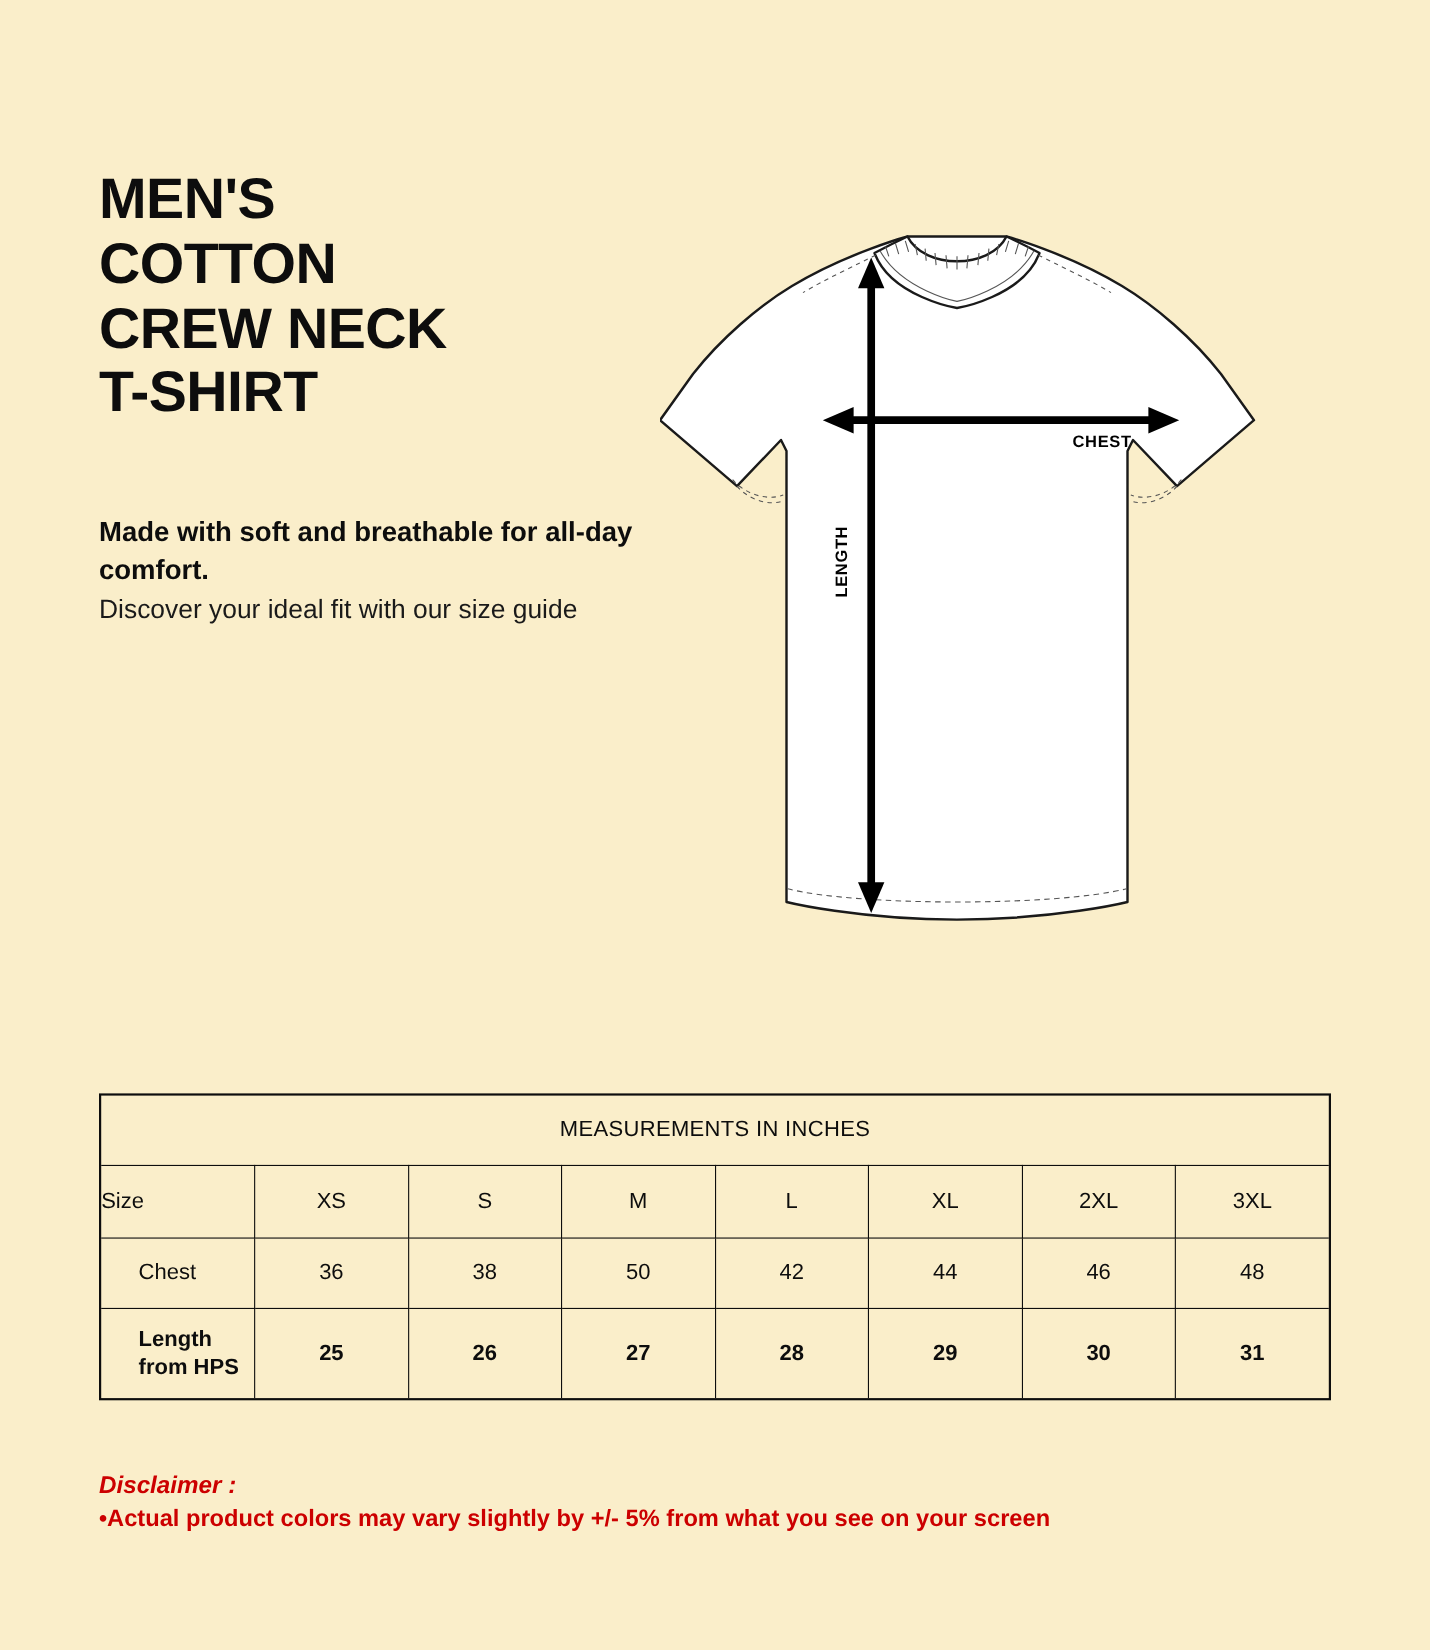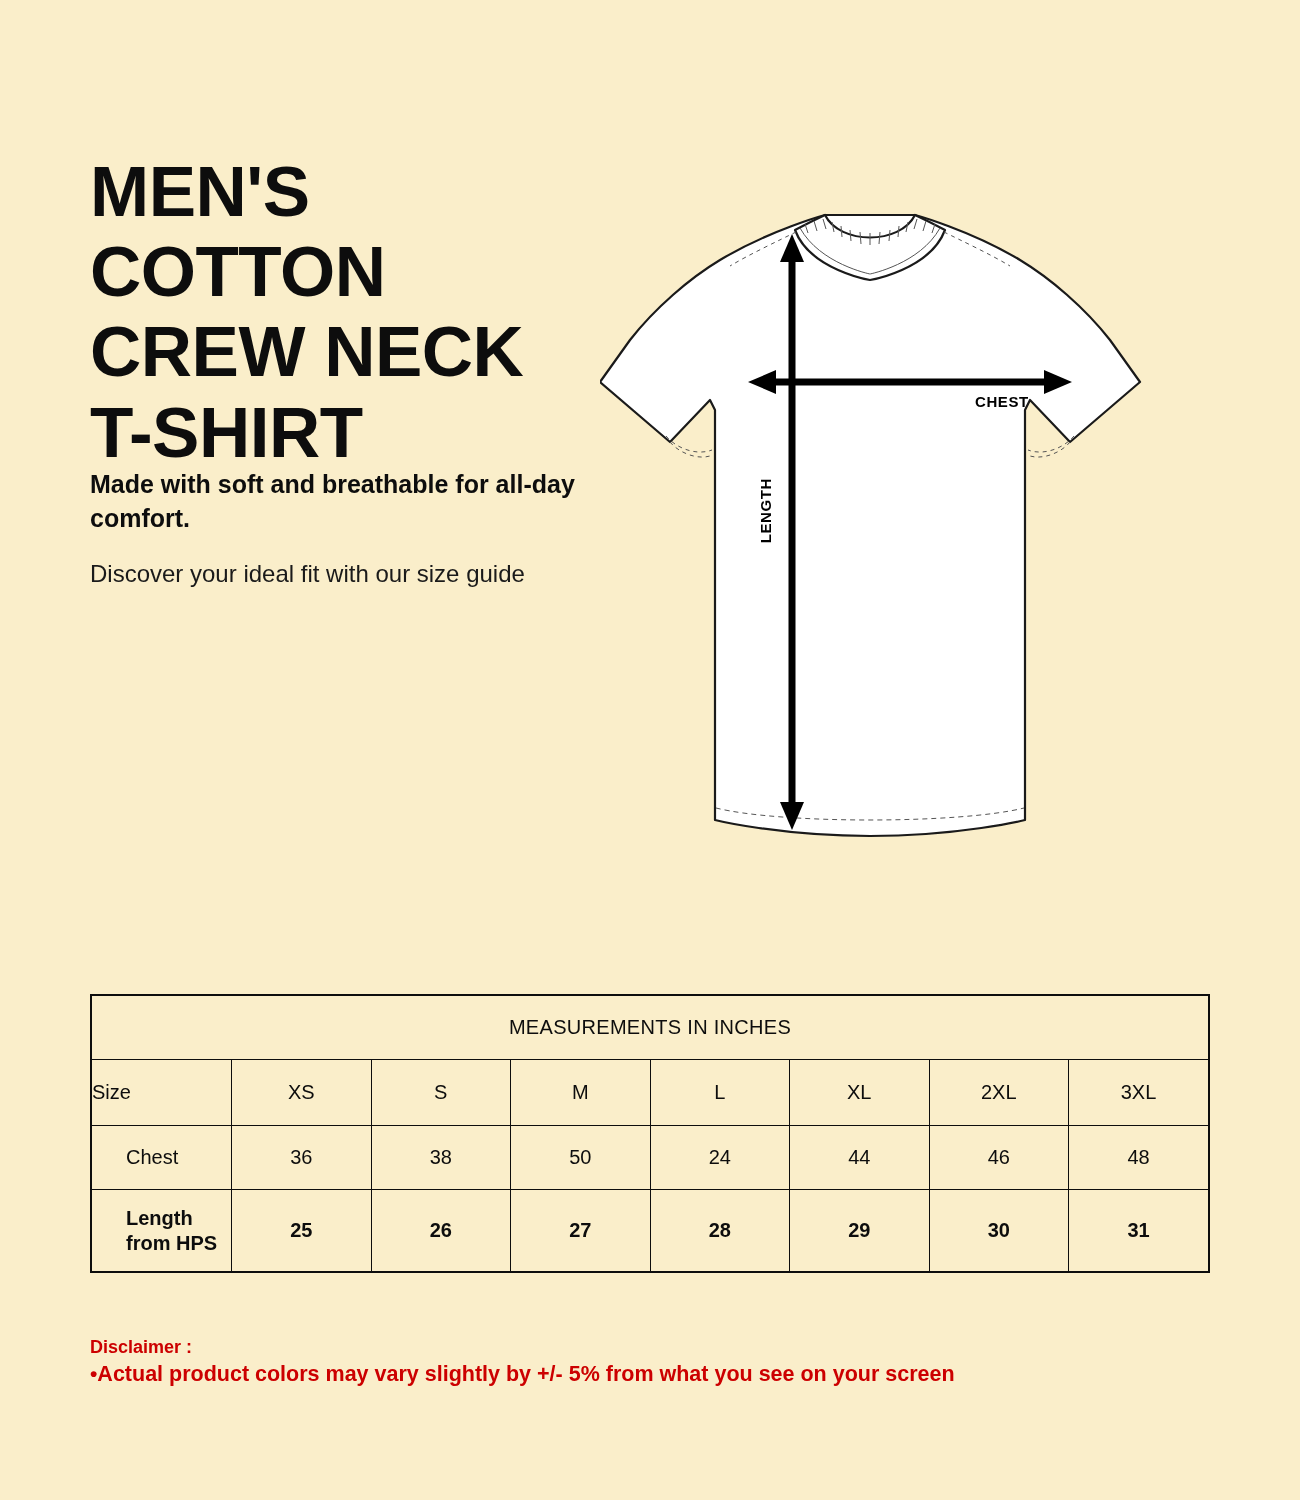--- a/index.html
+++ b/index.html
@@ -32,40 +32,40 @@
     transform: rotate(-45deg);
     transform-origin: top left;
   }
 
   
   .headline {
     position: absolute;
     left: 90px;
     top: 152px;
     width: 520px;
-    font-size: 71px;
+    font-size: 52px;
     line-height: 1.13;
     font-weight: bold;
     letter-spacing: -0.5px;
     color: #0d0d0d;
   }
   .sub-bold {
     position: absolute;
     left: 90px;
     top: 468px;
     width: 500px;
     font-size: 25px;
     line-height: 1.35;
     font-weight: bold;
     color: #0d0d0d;
   }
   .sub-light {
     position: absolute;
     left: 90px;
-    top: 557px;
+    top: 538px;
     width: 460px;
     font-size: 24px;
     line-height: 1.42;
     font-weight: normal;
     color: #1a1a1a;
   }
 
   
   .tshirt-wrap {
     position: absolute;
@@ -163,22 +163,23 @@
   
   .disclaimer {
     position: absolute;
     left: 90px;
     top: 1335px;
     width: 1140px;
     color: #cc0000;
     font-weight: bold;
   }
   .disclaimer .title {
-    font-size: 18px;
+    font-size: 22px;
     line-height: 1.35;
+    font-style: italic;
   }
   .disclaimer .line {
     font-size: 21.5px;
     line-height: 1.45;
   }
   .bullet {
     font-size: 21px;
   }
 </style>
 </head>
@@ -256,21 +257,21 @@
       <td class="hdr-cell">L</td>
       <td class="hdr-cell">XL</td>
       <td class="hdr-cell">2XL</td>
       <td class="hdr-cell">3XL</td>
     </tr>
     <tr>
       <td class="row-label col-first" style="padding-top:18px;padding-bottom:18px;">Chest</td>
       <td class="data-cell">36</td>
       <td class="data-cell">38</td>
       <td class="data-cell">50</td>
-      <td class="data-cell">24</td>
+      <td class="data-cell">42</td>
       <td class="data-cell">44</td>
       <td class="data-cell">46</td>
       <td class="data-cell">48</td>
     </tr>
     <tr>
       <td class="row-label col-first" style="padding-top:16px;padding-bottom:16px;">Length from HPS</td>
       <td class="data-cell">25</td>
       <td class="data-cell">26</td>
       <td class="data-cell">27</td>
       <td class="data-cell">28</td>

